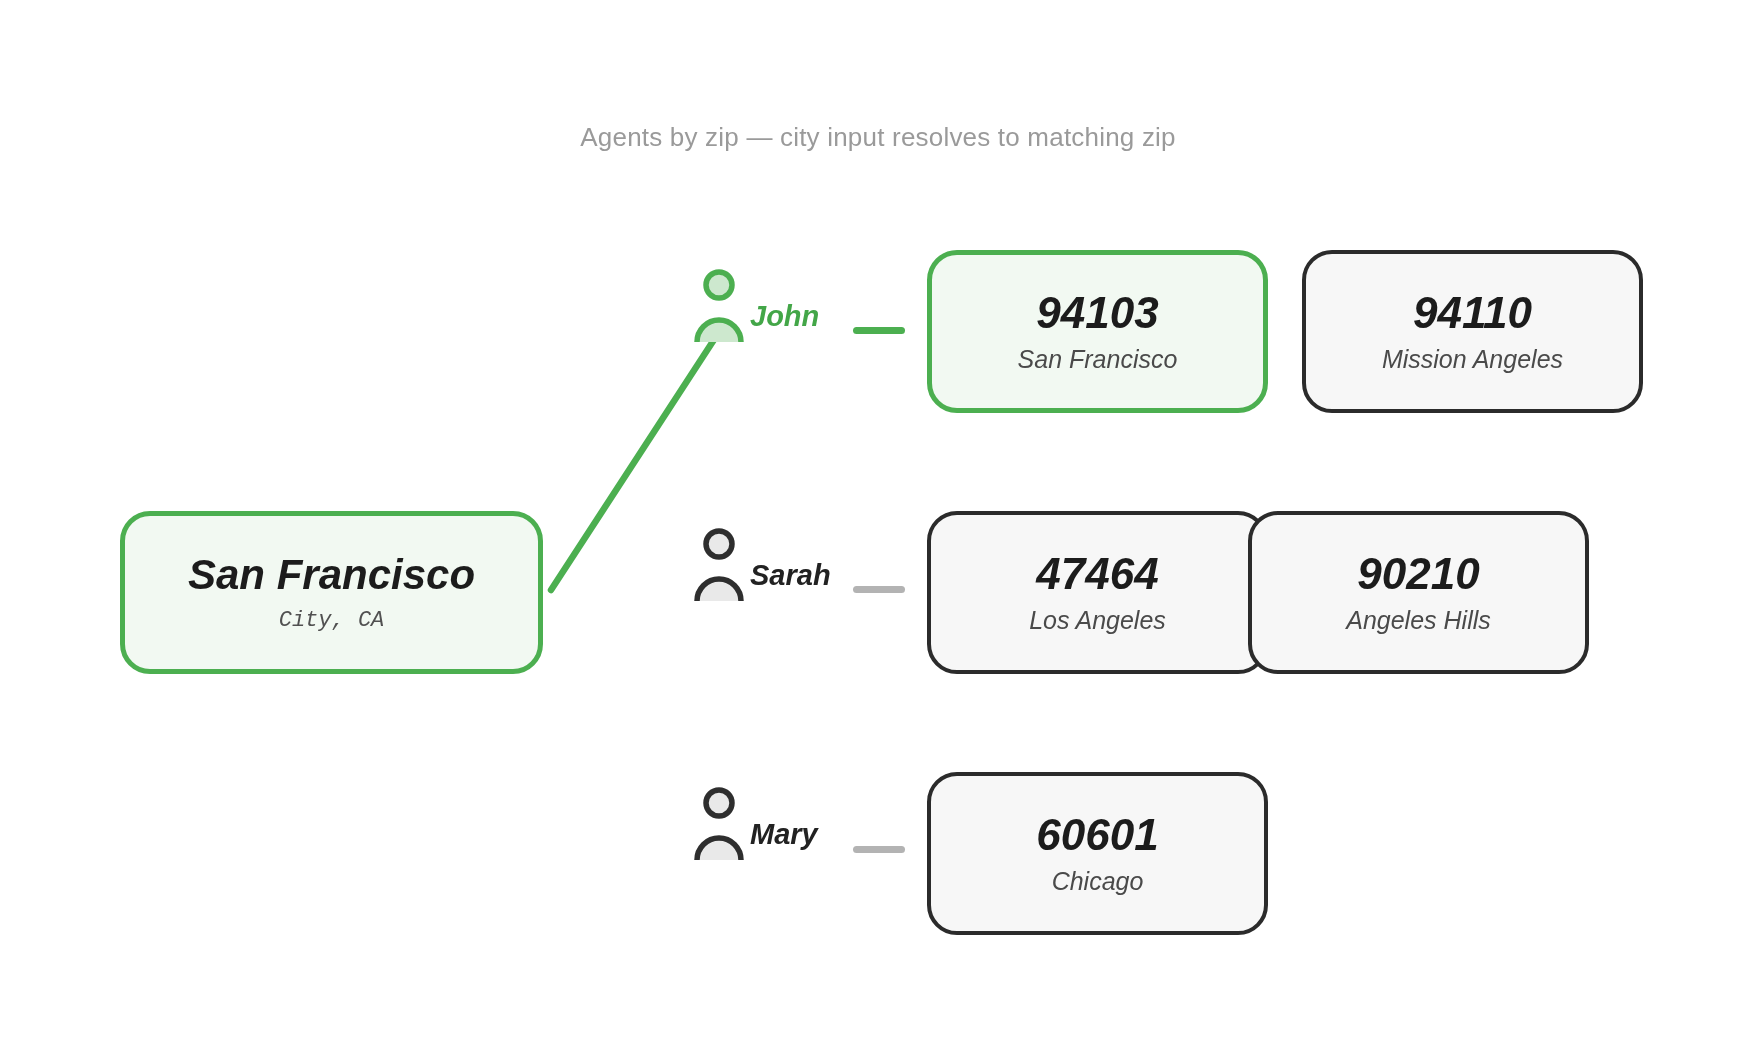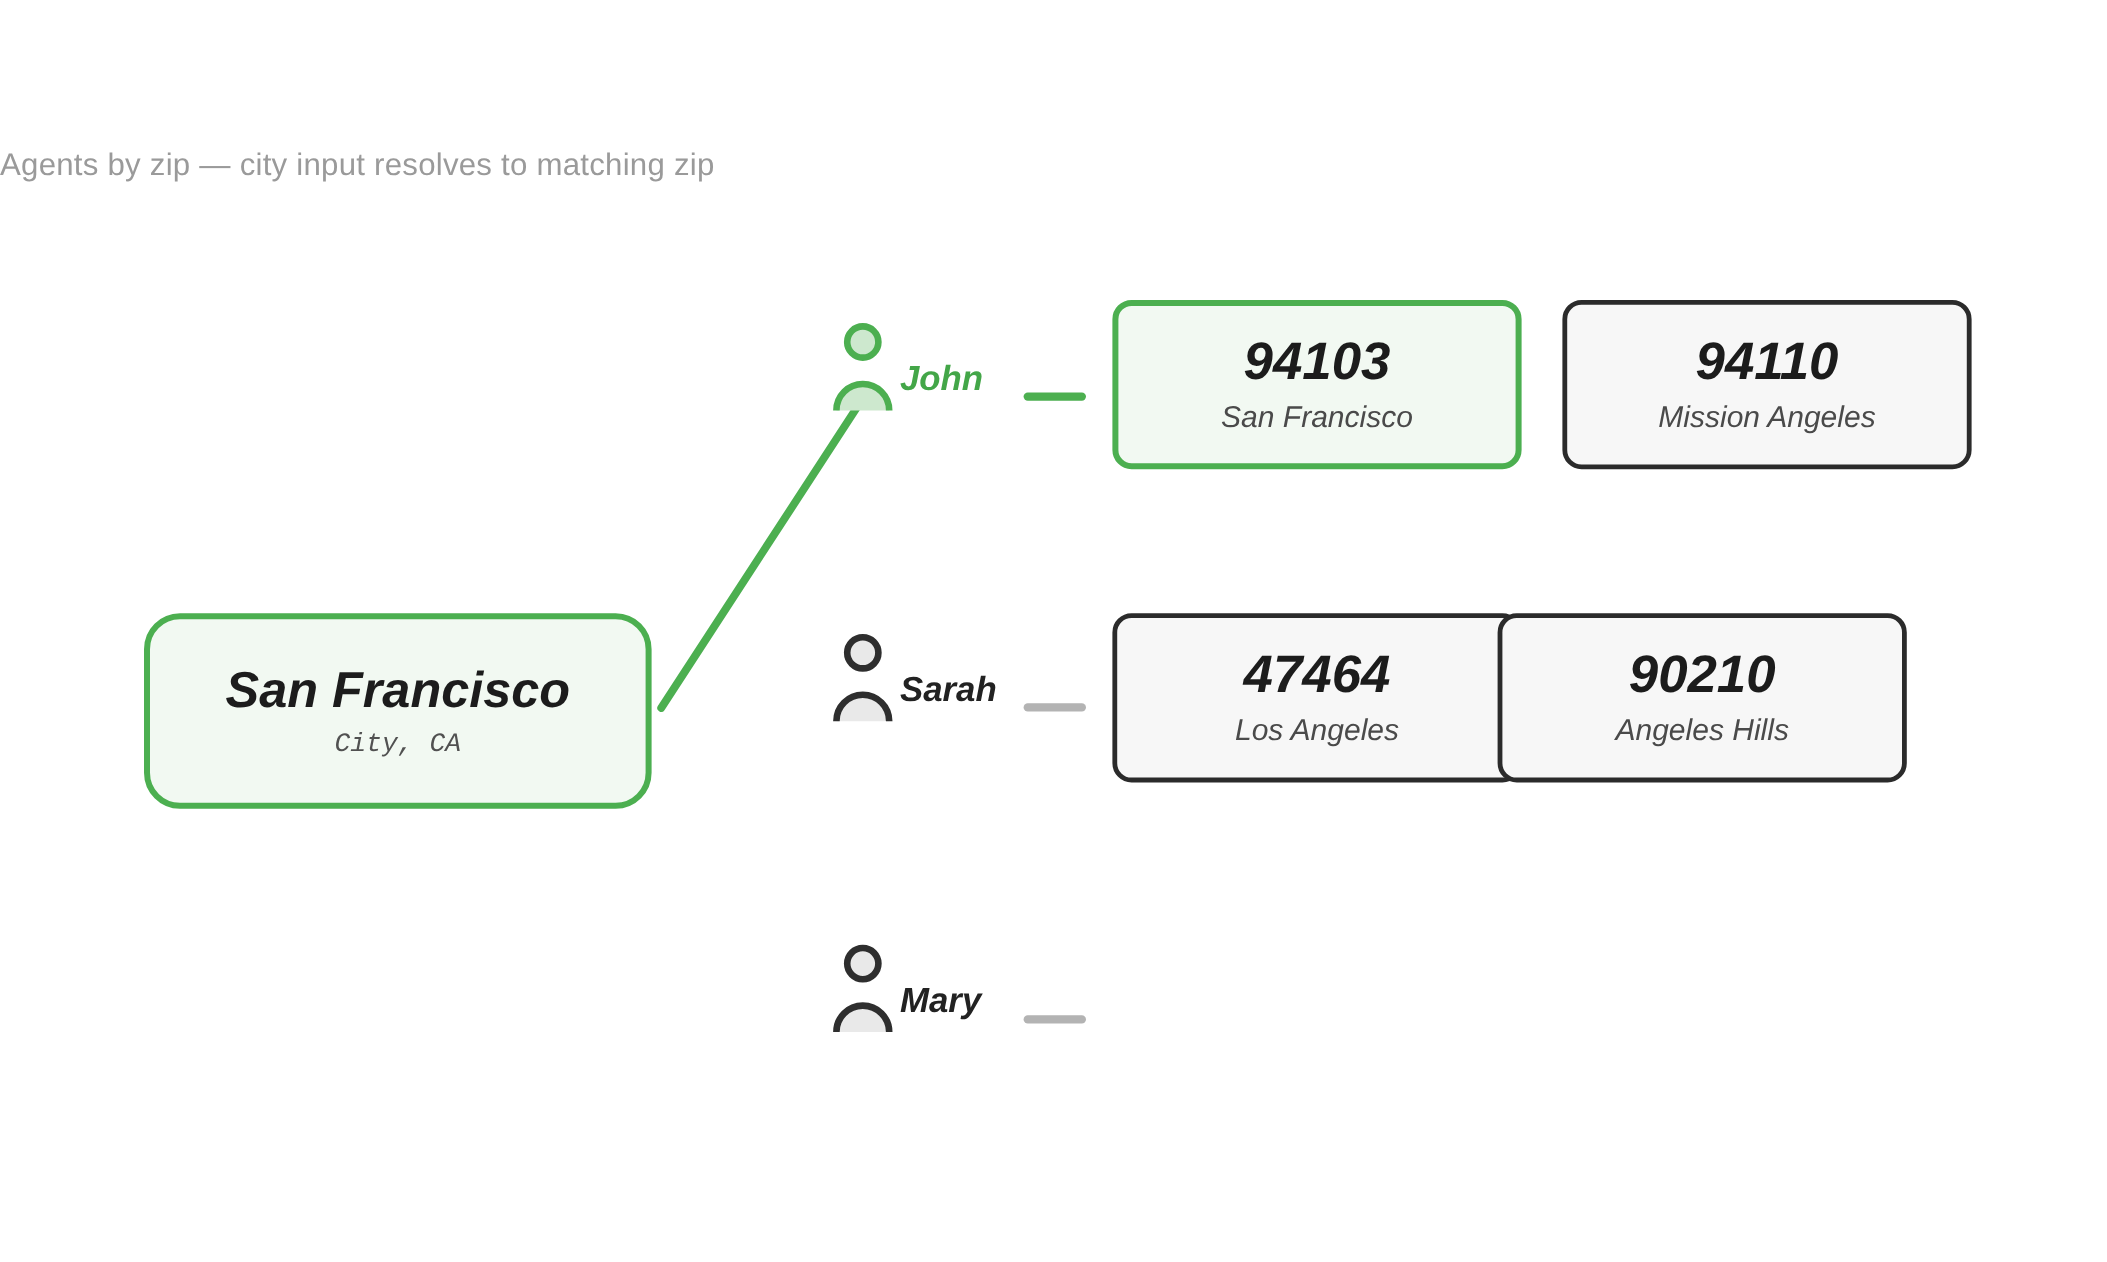--- a/index.html
+++ b/index.html
@@ -5,28 +5,28 @@
   html,body { margin:0; padding:0; background:#ffffff; }
   .canvas {
     position:relative; width:1756px; height:1052px;
     background:#ffffff; overflow:hidden;
     font-family:"Liberation Sans","DejaVu Sans",sans-serif;
   }
 
   
   .title {
     position:absolute; left:0; top:122px; width:1756px;
-    text-align:left; font-size:26px; color:#9a9a9a;
+    text-align:center; font-size:26px; color:#9a9a9a;
     letter-spacing:0.2px;
   }
 
   
   .card {
     position:absolute; box-sizing:border-box;
-    width:341px; height:141px; border-radius:16px;
+    width:341px; height:163px; border-radius:30px;
     display:flex; flex-direction:column; align-items:center; justify-content:center;
     gap:12px;
     border:4px solid #2b2b2b; background:#f7f7f7;
   }
   .card--active { border:5px solid #4caf50; background:#f2f9f2; }
 
   .zip  { font-size:44px; font-weight:bold; font-style:italic; color:#1c1c1c; line-height:1; }
   .sub  { font-size:25px; font-style:italic; color:#4a4a4a; line-height:1; }
 
   
@@ -116,14 +116,18 @@
 
   <div class="agent agent--gray" style="top:786px">
     <svg class="person-icon" width="62" height="78" viewBox="0 0 62 78">
       <circle cx="31" cy="17" r="13"></circle>
       <path d="M 9 74 A 22 22 0 0 1 53 74"></path>
     </svg>
     <div class="agent-name">Mary</div>
   </div>
   <div class="stub stub--gray" style="left:853px; top:846px"></div>
 
+  <div class="card" style="left:927px; top:772px">
+    <div class="zip">60601</div>
+    <div class="sub">Chicago</div>
+  </div>
 
 </div>
 
 </body></html>

